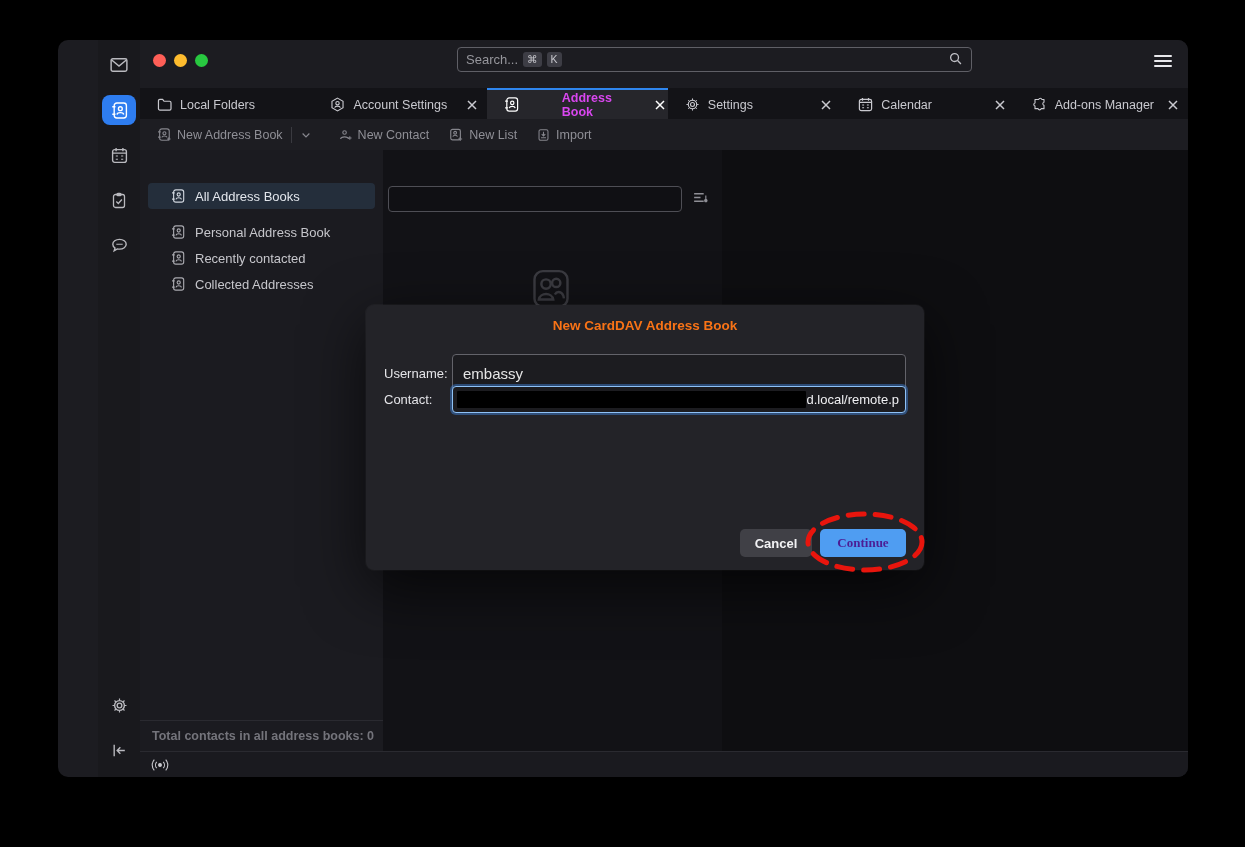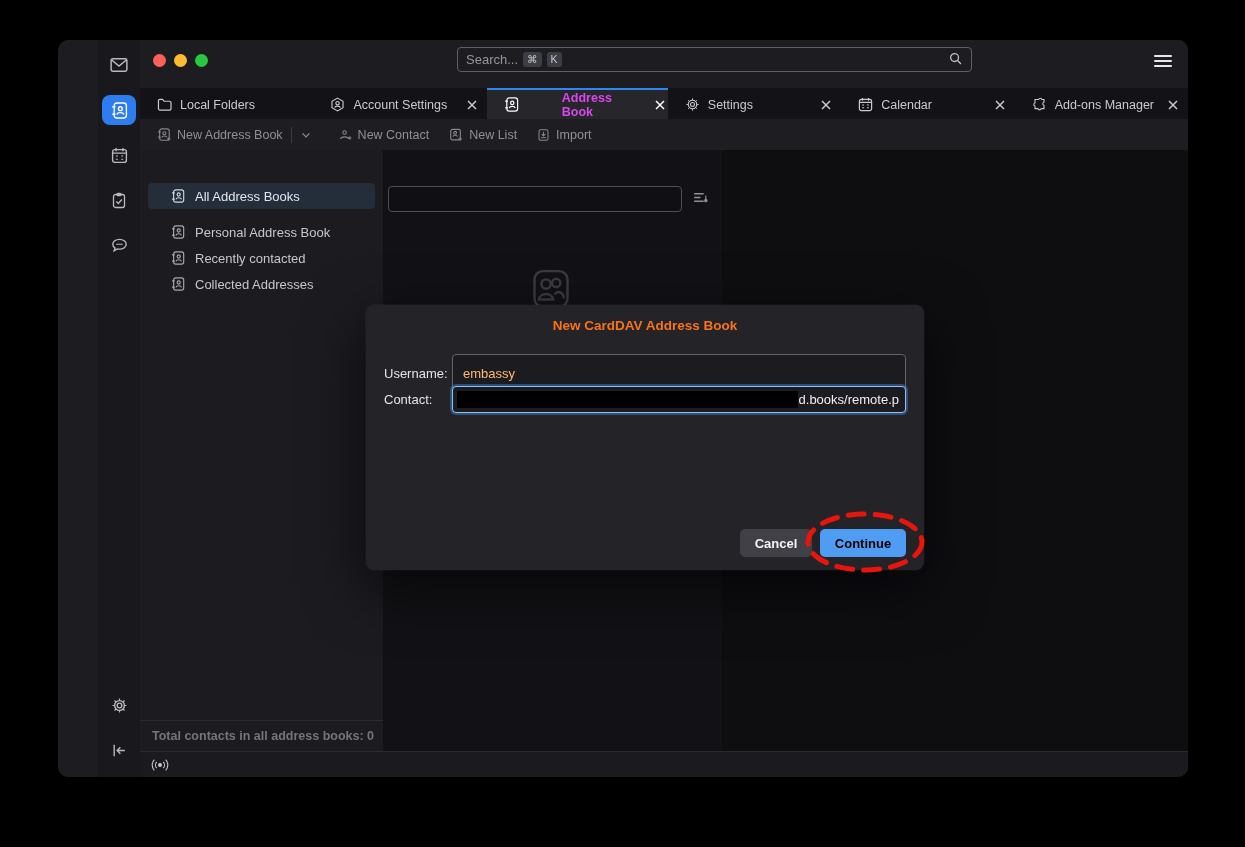--- a/index.html
+++ b/index.html
@@ -75,30 +75,30 @@
   
   .dialog { position:absolute; left:366px; top:305px; width:558px; height:265px; background:#232328;
             border-radius:8px; box-shadow:0 18px 60px rgba(0,0,0,.65), 0 0 0 1px rgba(255,255,255,.04);
             z-index:20; }
   .dlg-title { margin-top:13px; text-align:center; color:#f97316; font-size:13.5px; font-weight:700; }
   .dlg-row { position:absolute; left:18px; right:18px; display:flex; align-items:center; }
   .dlg-row.u { top:49px; }
   .dlg-row.l { top:81px; }
   .dlg-label { width:68px; color:#e4e4e8; font-size:13px; flex-shrink:0; }
   .dlg-input { flex:1; height:39px; background:#1c1c20; border:1px solid #63636a; border-radius:4px;
-               color:#fdba74; font-size:13px; padding:0 10px; outline:none; font-family:"Liberation Sans",sans-serif; }
+               color:#e5e5e5; font-size:15px; padding:0 10px; outline:none; font-family:"Liberation Sans",sans-serif; }
   .dlg-loc { flex:1; height:27px; background:#1c1c20; border:1px solid #8fc2f6; border-radius:4px;
              box-shadow:0 0 0 2px rgba(64,132,222,.45); display:flex; align-items:center; padding:0 6px 0 4px; }
   .redact { flex:1; height:17px; background:#000; border-radius:1px; }
   .loc-tail { color:#f0f0f2; font-size:13px; white-space:nowrap; padding-left:1px; }
   .dlg-buttons { position:absolute; right:18px; bottom:13px; display:flex; gap:8px; }
   .btn { height:28px; border:none; border-radius:5px; font-size:13px; font-weight:700;
          font-family:"Liberation Sans",sans-serif; cursor:pointer; }
   .btn.cancel { width:72px; background:#404046; color:#f2f2f4; }
-  .btn.continue { width:86px; background:#4f9df2; color:#000000; }
+  .btn.continue { width:86px; background:#4f9df2; color:#4c1d95;font-family:Liberation Serif, serif; }
 
   .annotation { position:absolute; left:802px; top:506px; width:126px; height:72px; z-index:30; pointer-events:none; }
 </style>
 </head>
 <body>
 
 <div class="stage">
   <div class="window">
 
     <div class="appbar">
@@ -378,21 +378,21 @@
 
     <div class="dlg-row u">
       <span class="dlg-label">Username:</span>
       <input class="dlg-input" value="embassy" style="">
     </div>
 
     <div class="dlg-row l">
       <span class="dlg-label">Contact:</span>
       <div class="dlg-loc">
         <span class="redact"></span>
-        <span class="loc-tail">d.books/remote.p</span>
+        <span class="loc-tail">d.local/remote.p</span>
       </div>
     </div>
 
     <div class="dlg-buttons">
       <button class="btn cancel">Cancel</button>
       <button class="btn continue">Continue</button>
     </div>
   </div>
 
   <svg class="annotation" viewBox="0 0 126 72">

